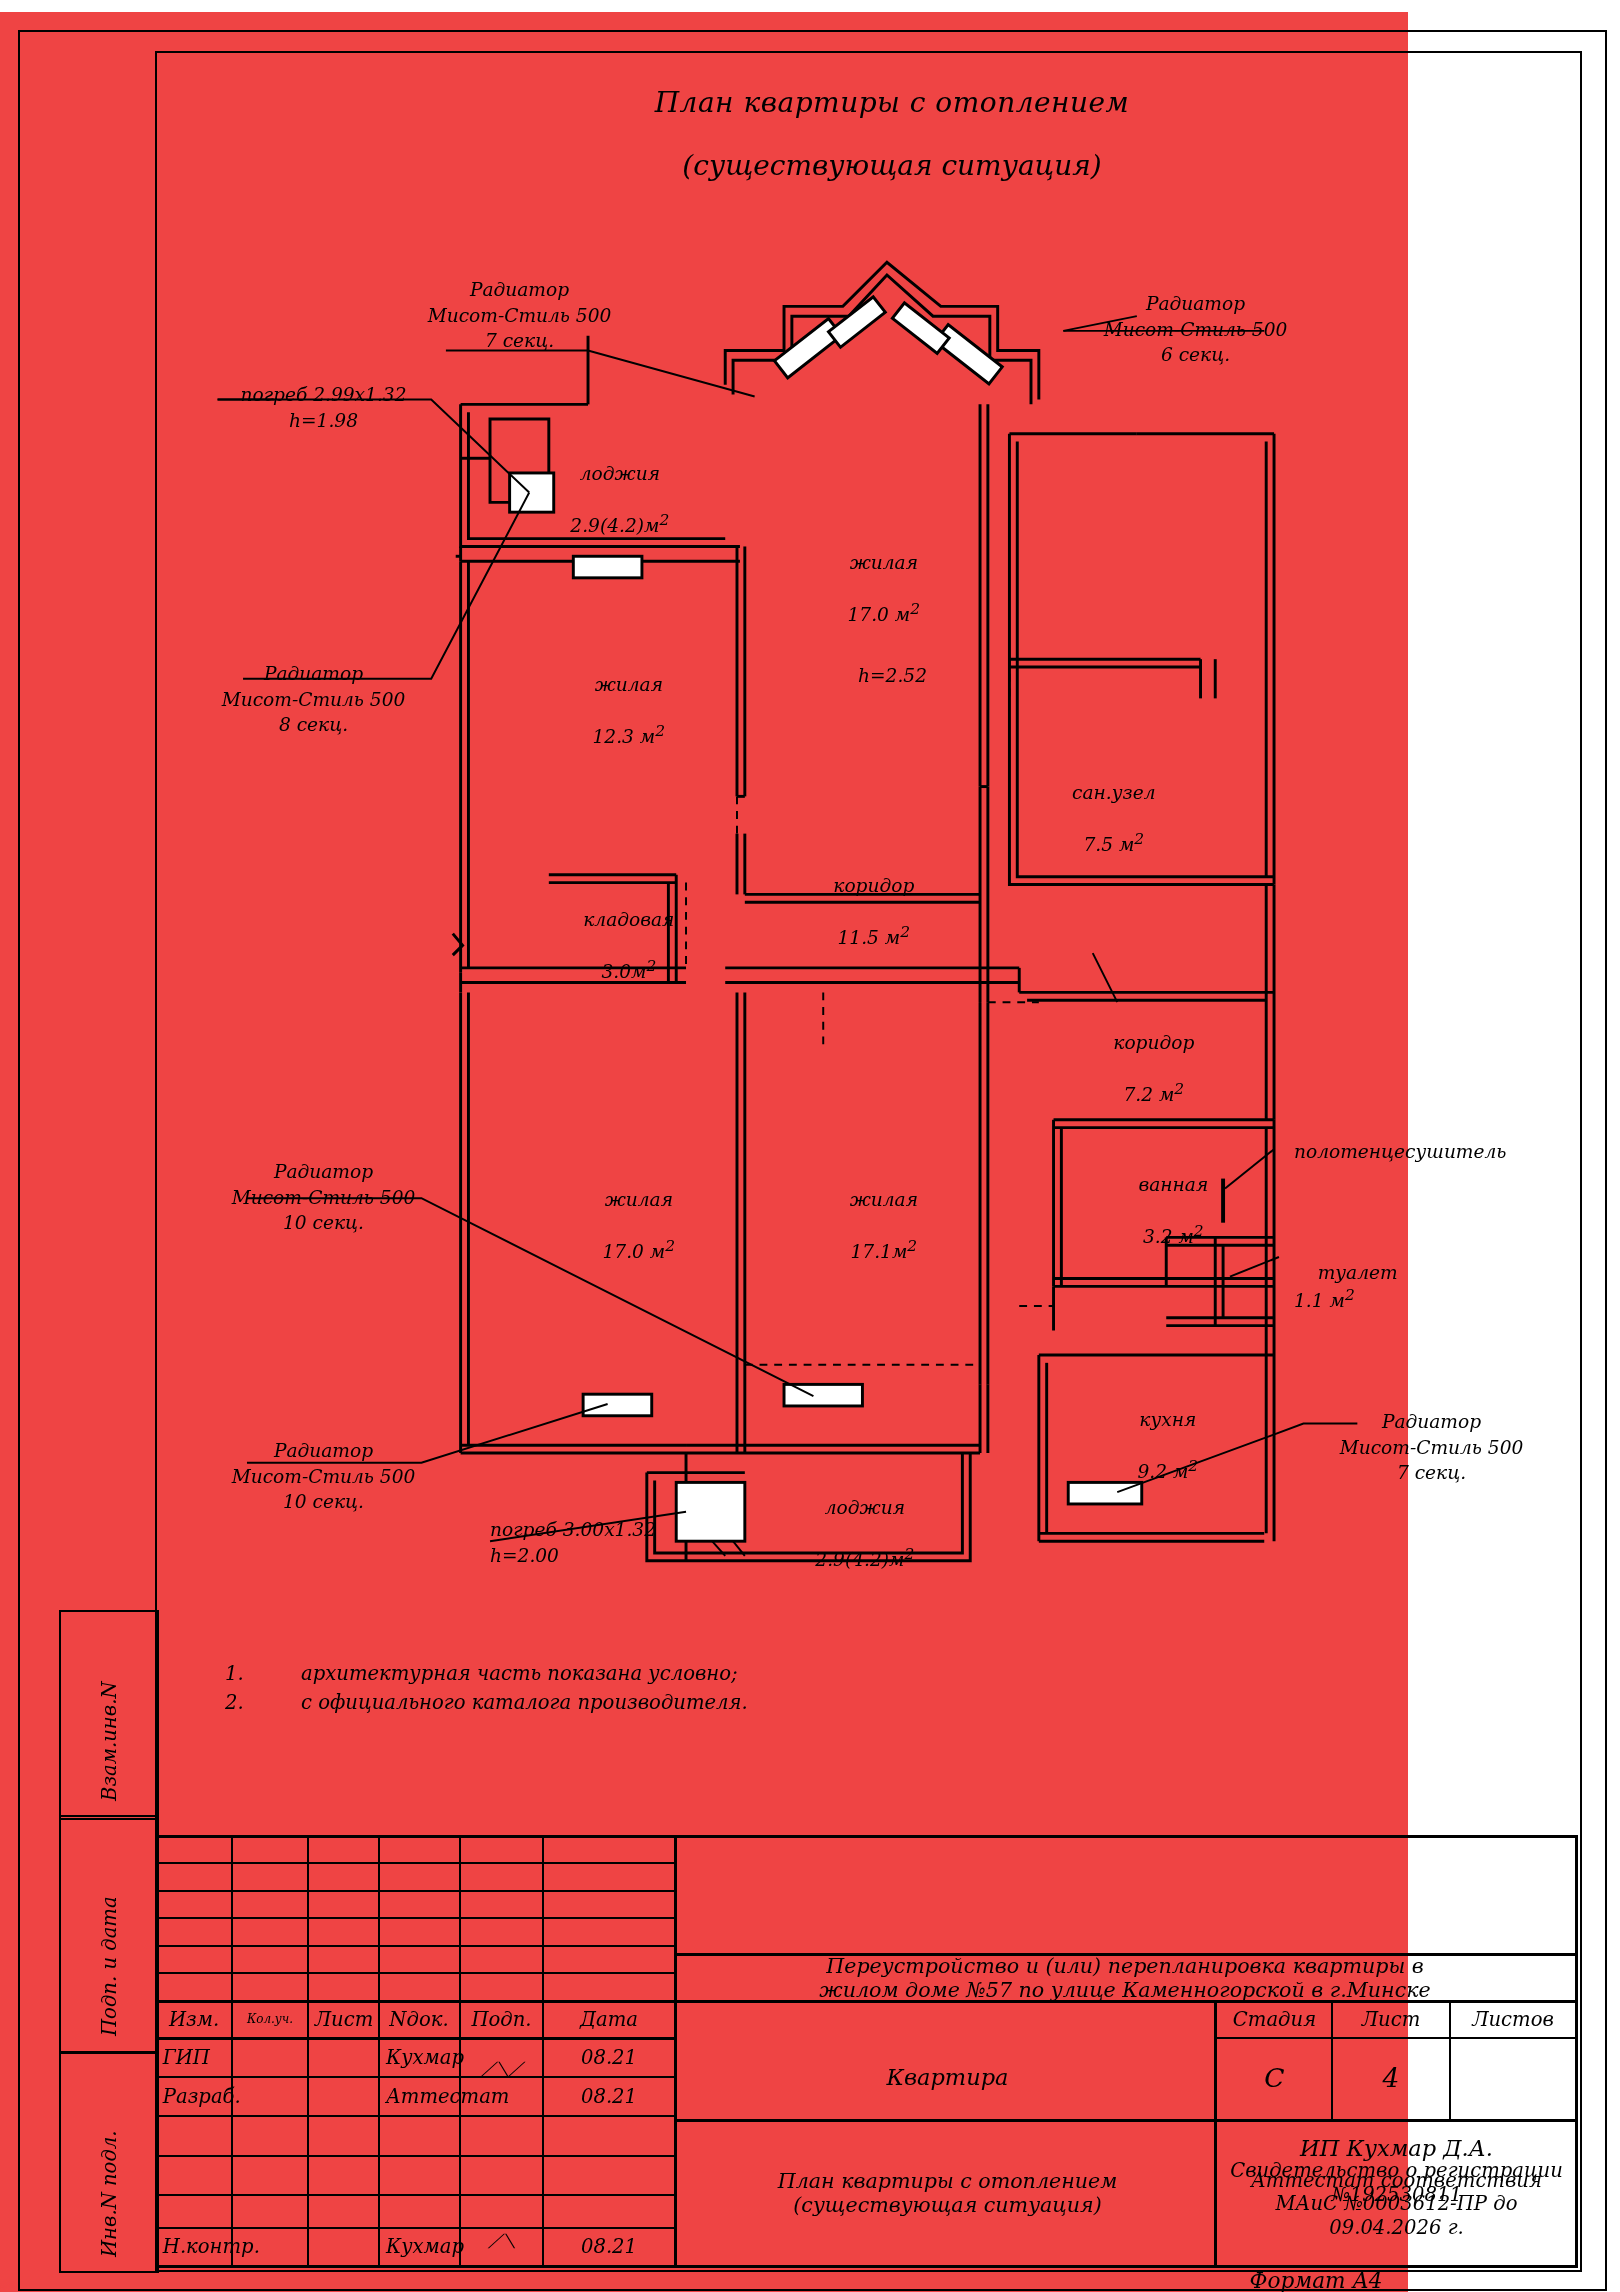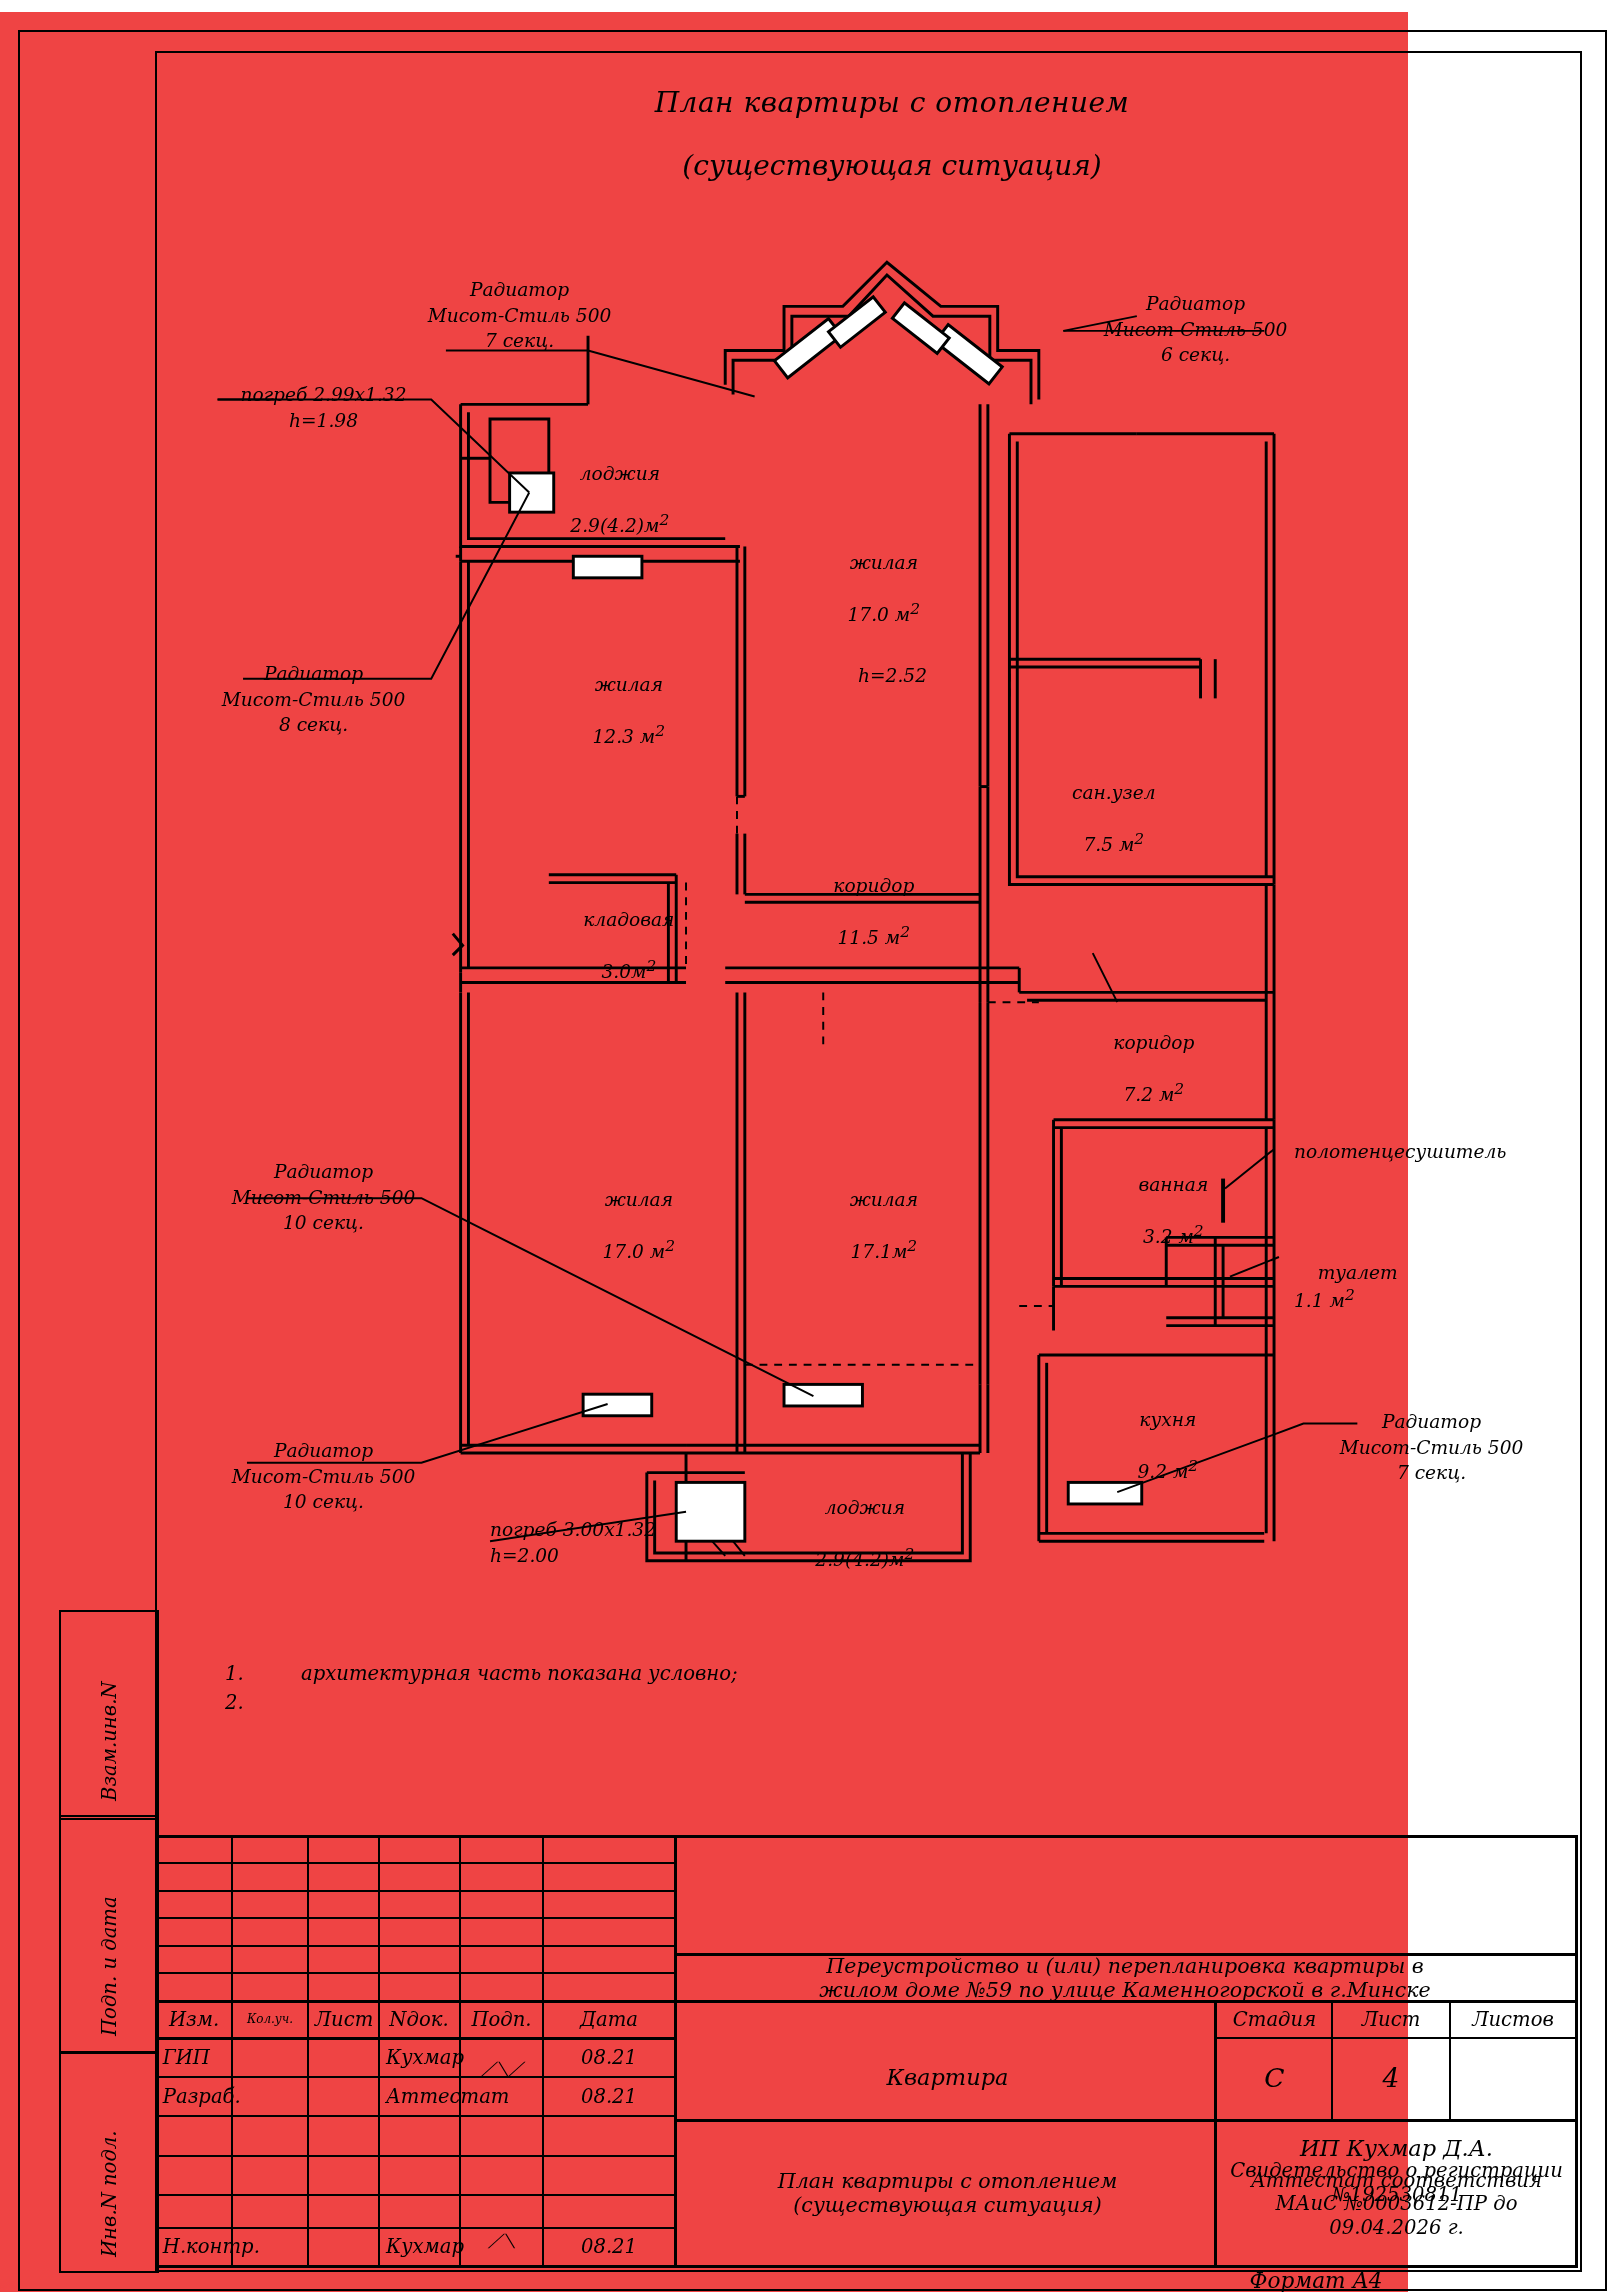--- a/index.html
+++ b/index.html
@@ -313,20 +313,23 @@
   </div>
 
   <div class="notes">
     <div style="position:relative;">
       <span class="num">1.</span>
       <span class="body" style="white-space: pre-line; margin-top: 16px;">архитектурная часть показана условно;</span>
     </div>
     <div style="position:relative;">
       <span class="num">2.</span>
     </div>
+    <div style="position:relative;">
+      <span class="body" style="white-space: pre-line;">с официального каталога производителя.</span>
+    </div>
   </div>
 
   <div class="sidebox" style="left:59px;top:1598px;width:96px;height:206px;"></div>
   <div class="sidetxt" style="left:98px;top:1789px;">Взам.инв.N</div>
 
   <div class="sidebox" style="left:59px;top:1803px;width:96px;height:235px;"></div>
   <div class="sidetxt" style="left:98px;top:2024px;">Подп. и дата</div>
 
   <div class="sidebox" style="left:59px;top:2039px;width:96px;height:218px;"></div>
   <div class="sidetxt" style="left:98px;top:2245px;">Инв.N подл.</div>
@@ -386,21 +389,21 @@
 
     <div class="cell" style="left:7.8px;top:394px;width:147px;height:36px;justify-content:flex-start;">Н.контр.</div>
     <div class="cell" style="left:231px;top:394px;width:137px;height:36px;justify-content:flex-start;">Кухмар</div>
     <div class="cell" style="left:389px;top:394px;width:130px;height:36px;">08.21</div>
 
     <div class="cell sig" style="left:306px;top:196px;width:81px;height:78px;">⟋⟍⟋</div>
     <div class="cell sig" style="left:306px;top:384px;width:81px;height:45px;">⟋⟍</div>
 
     <div class="cell" style="left:529px;top:123px;width:882px;height:41px;flex-direction:column;font-size:20.6px;">
       <div>Переустройство и (или) перепланировка квартиры в</div>
-      <div>жилом доме №59  по улице Каменногорской в г.Минске</div>
+      <div>жилом доме №57  по улице Каменногорской в г.Минске</div>
     </div>
 
     <div class="cell" style="left:529px;top:204px;width:527px;height:78px;font-size:22.5px;">Квартира</div>
 
     <div class="cell" style="left:529px;top:288px;width:527px;height:141px;flex-direction:column;font-size:20.6px;">
       <div>План квартиры с отоплением</div>
       <div>(существующая ситуация)</div>
     </div>
 
     <div class="cell" style="left:1062px;top:167px;width:115px;height:35px;">Стадия</div>

